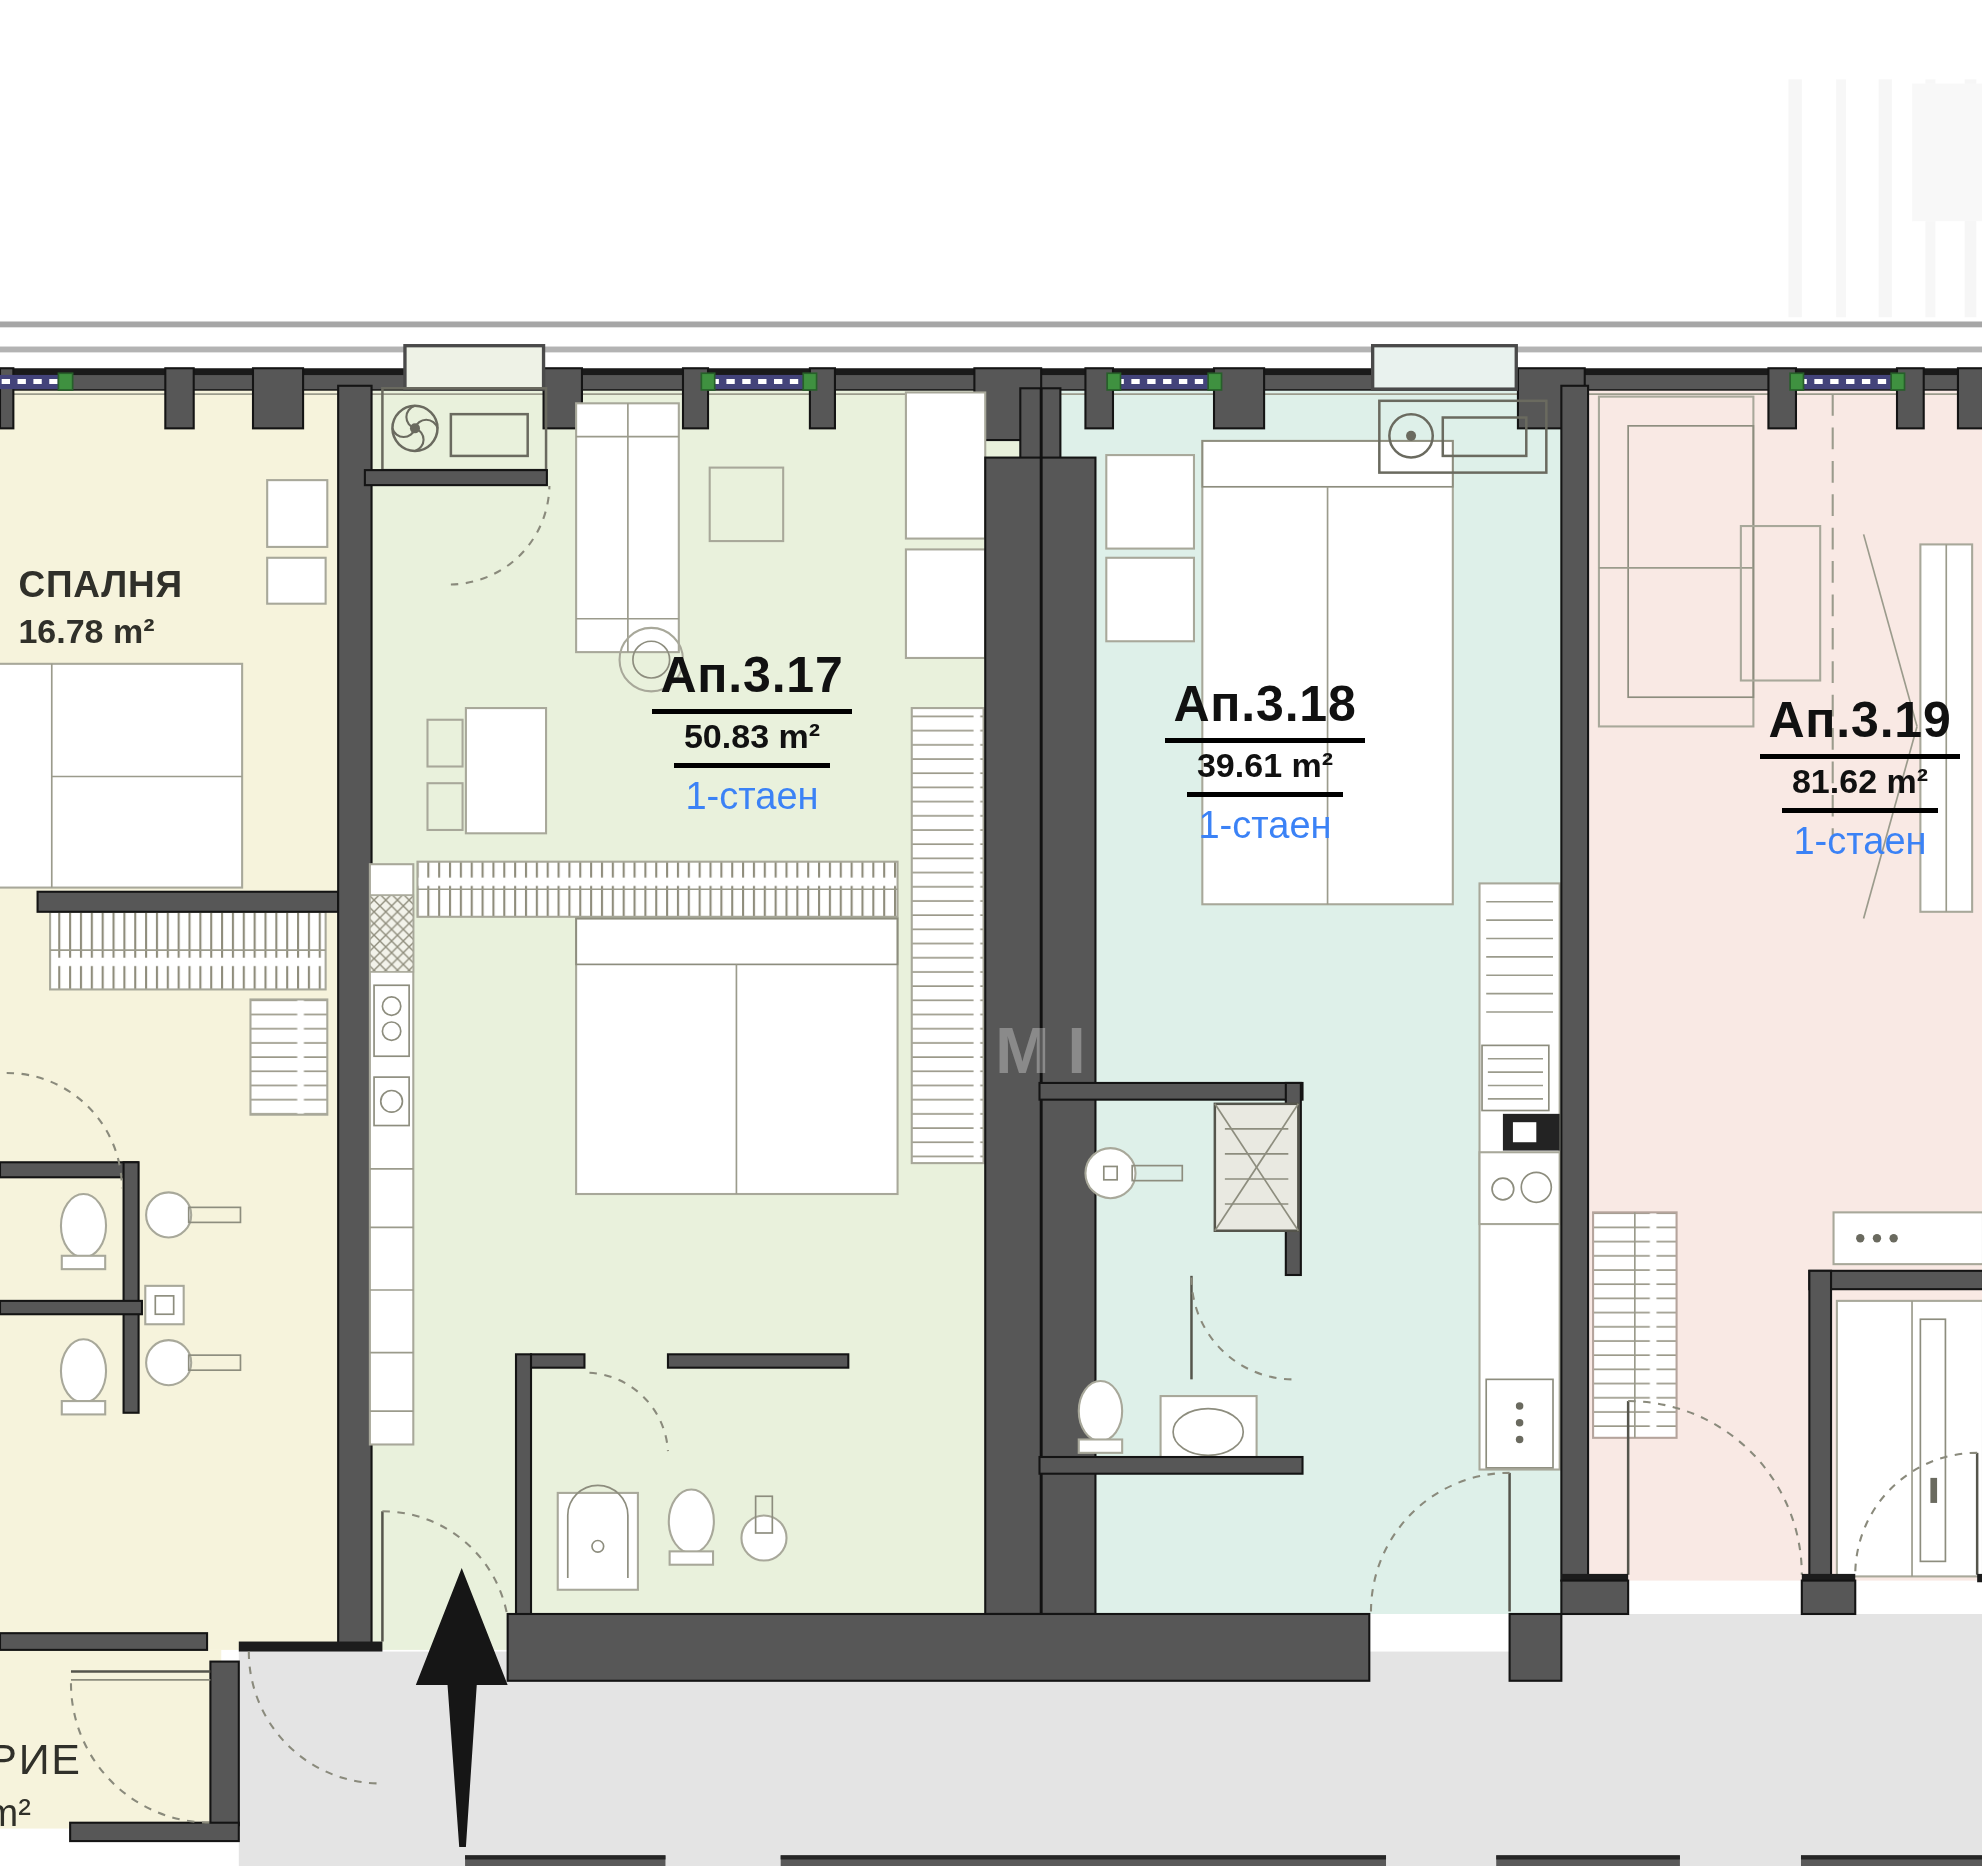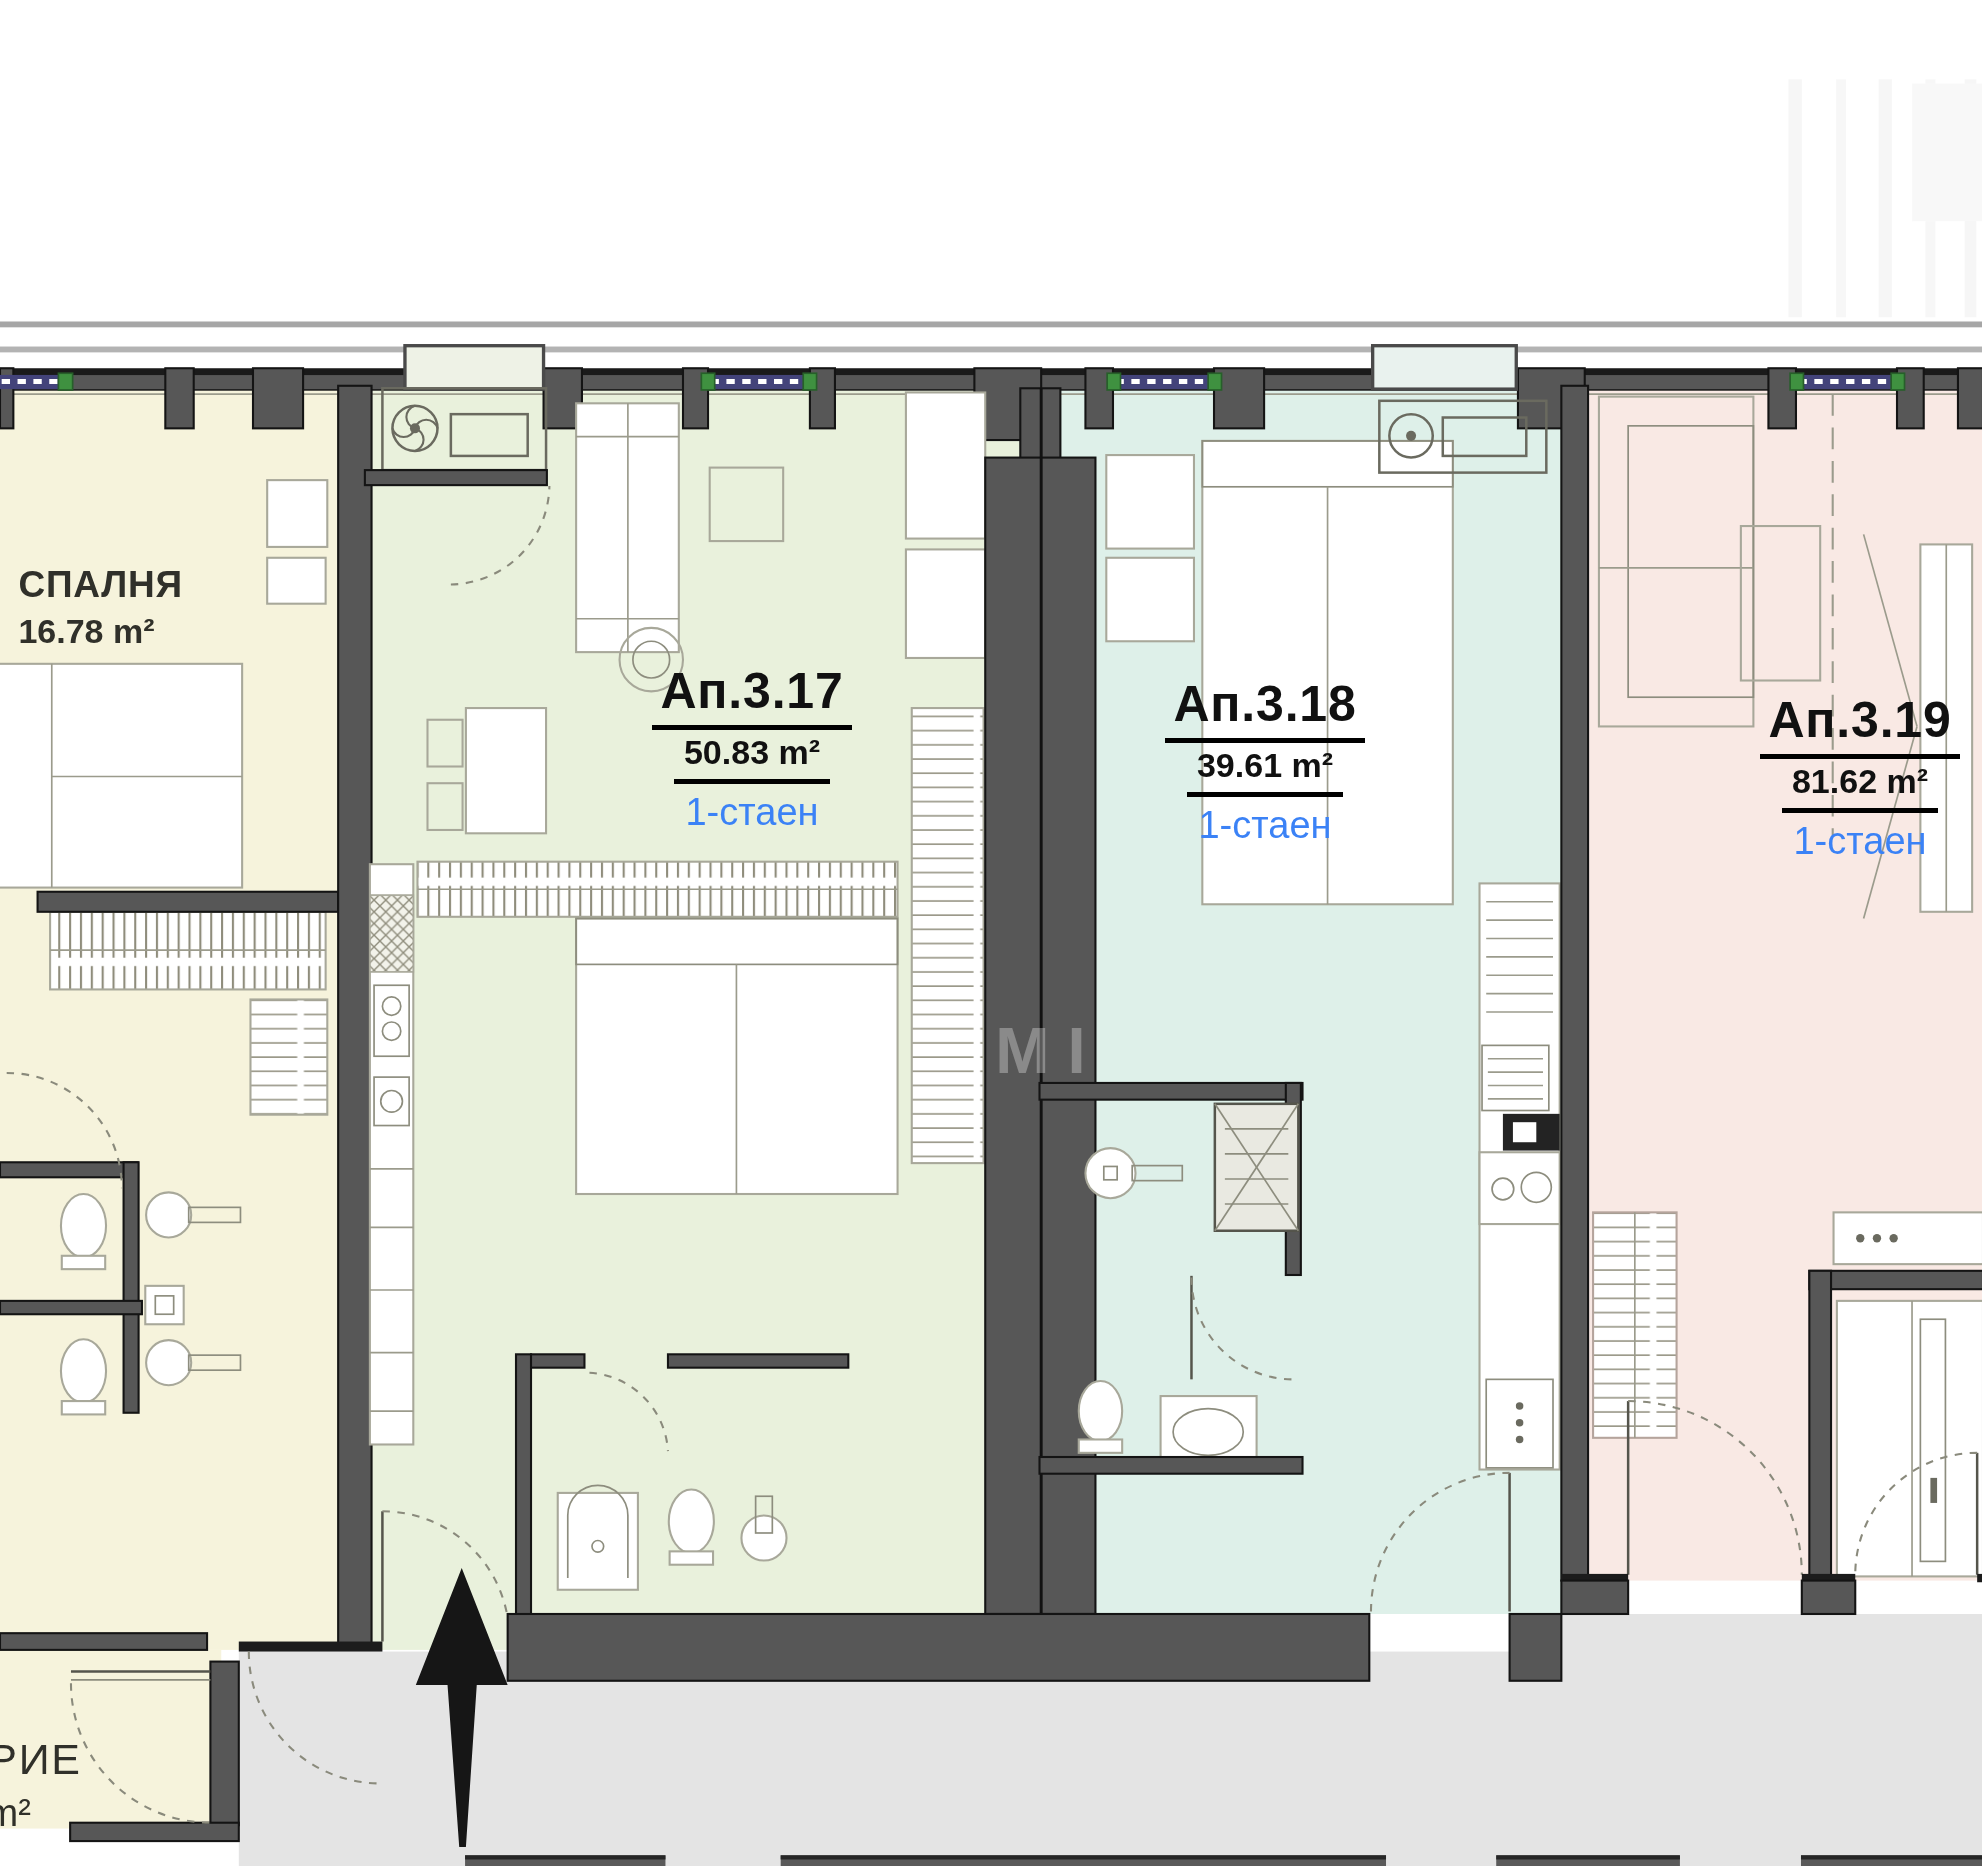--- a/index.html
+++ b/index.html
@@ -19,21 +19,21 @@
   
   .lbl{position:absolute;color:#30302a;font-weight:bold;}
   .room-label{left:18.4px;top:561px;font-size:37px;line-height:1.3;letter-spacing:0.8px;}
   .room-area{font-size:34px;letter-spacing:0;}
   .ap-label{position:absolute;text-align:center;color:#111;}
   .ap-name{display:inline-block;font-weight:bold;font-size:50px;
            border-bottom:5.8px solid #000;padding:0 8.3px 5px 8.3px;letter-spacing:0.8px;}
   .ap-area{display:inline-block;font-weight:bold;font-size:34px;
            border-bottom:5.8px solid #000;padding:0 10px 6.7px 10px;margin-top:3.3px;}
   .ap-type{font-size:38px;color:#3b82f6;margin-top:6.7px;font-weight:normal;}
-  #ap17{left:614px;top:662px;width:276px;}
+  #ap17{left:614px;top:646px;width:276px;}
   #ap18{left:1127px;top:675px;width:276px;}
   #ap19{left:1722px;top:691px;width:276px;}
   .rie-label{position:absolute;left:-11.7px;top:1735px;font-size:43px;color:#30302a;letter-spacing:1.7px;}
   .rie-m2{position:absolute;left:-13.4px;top:1792px;font-size:38px;color:#30302a;}
 </style>
 </head>
 <body>
 
 <div id="stage">
 

